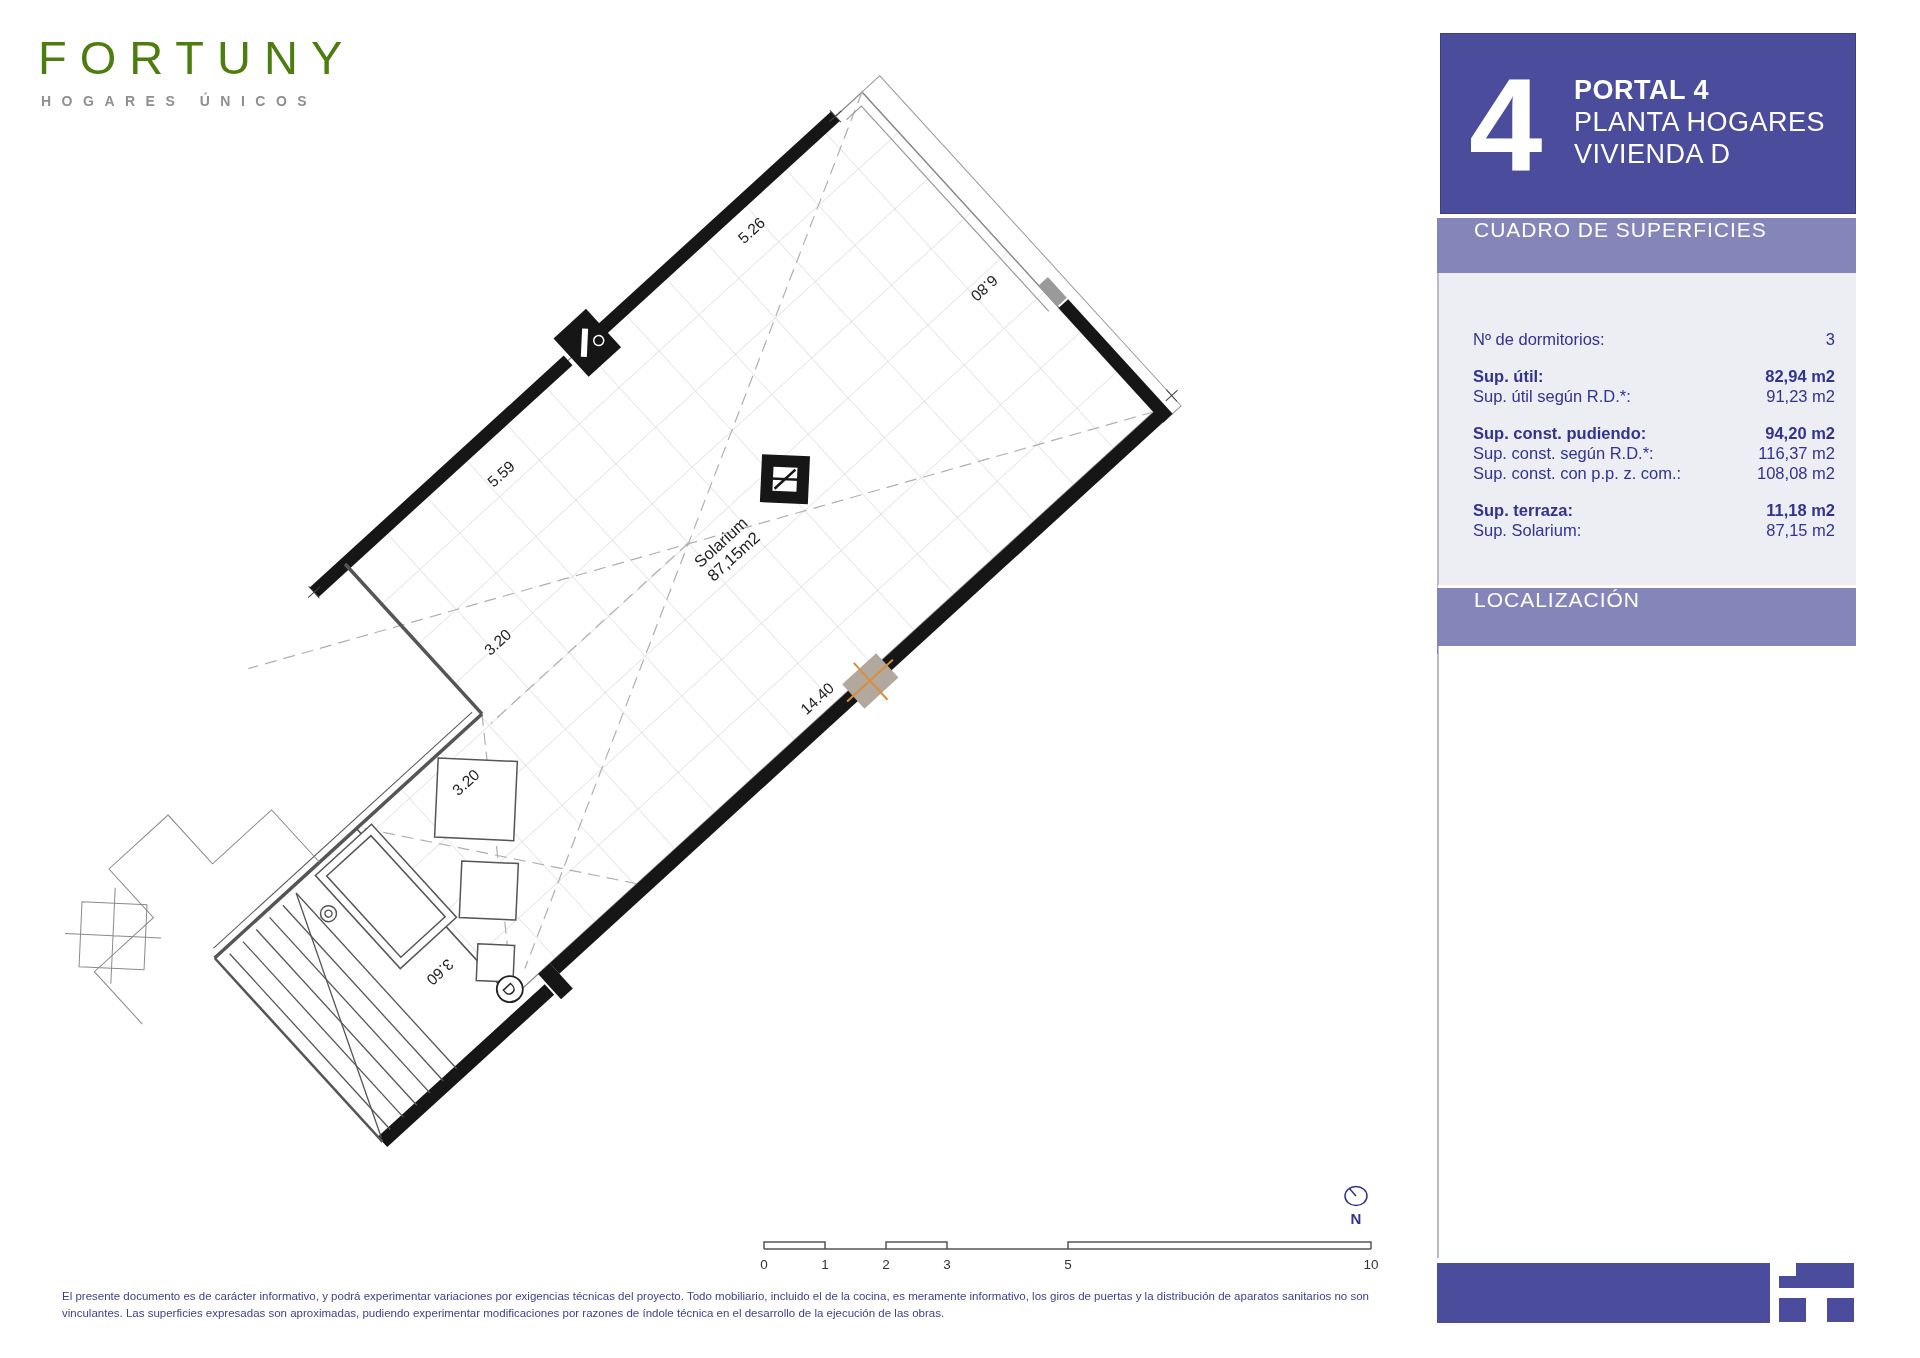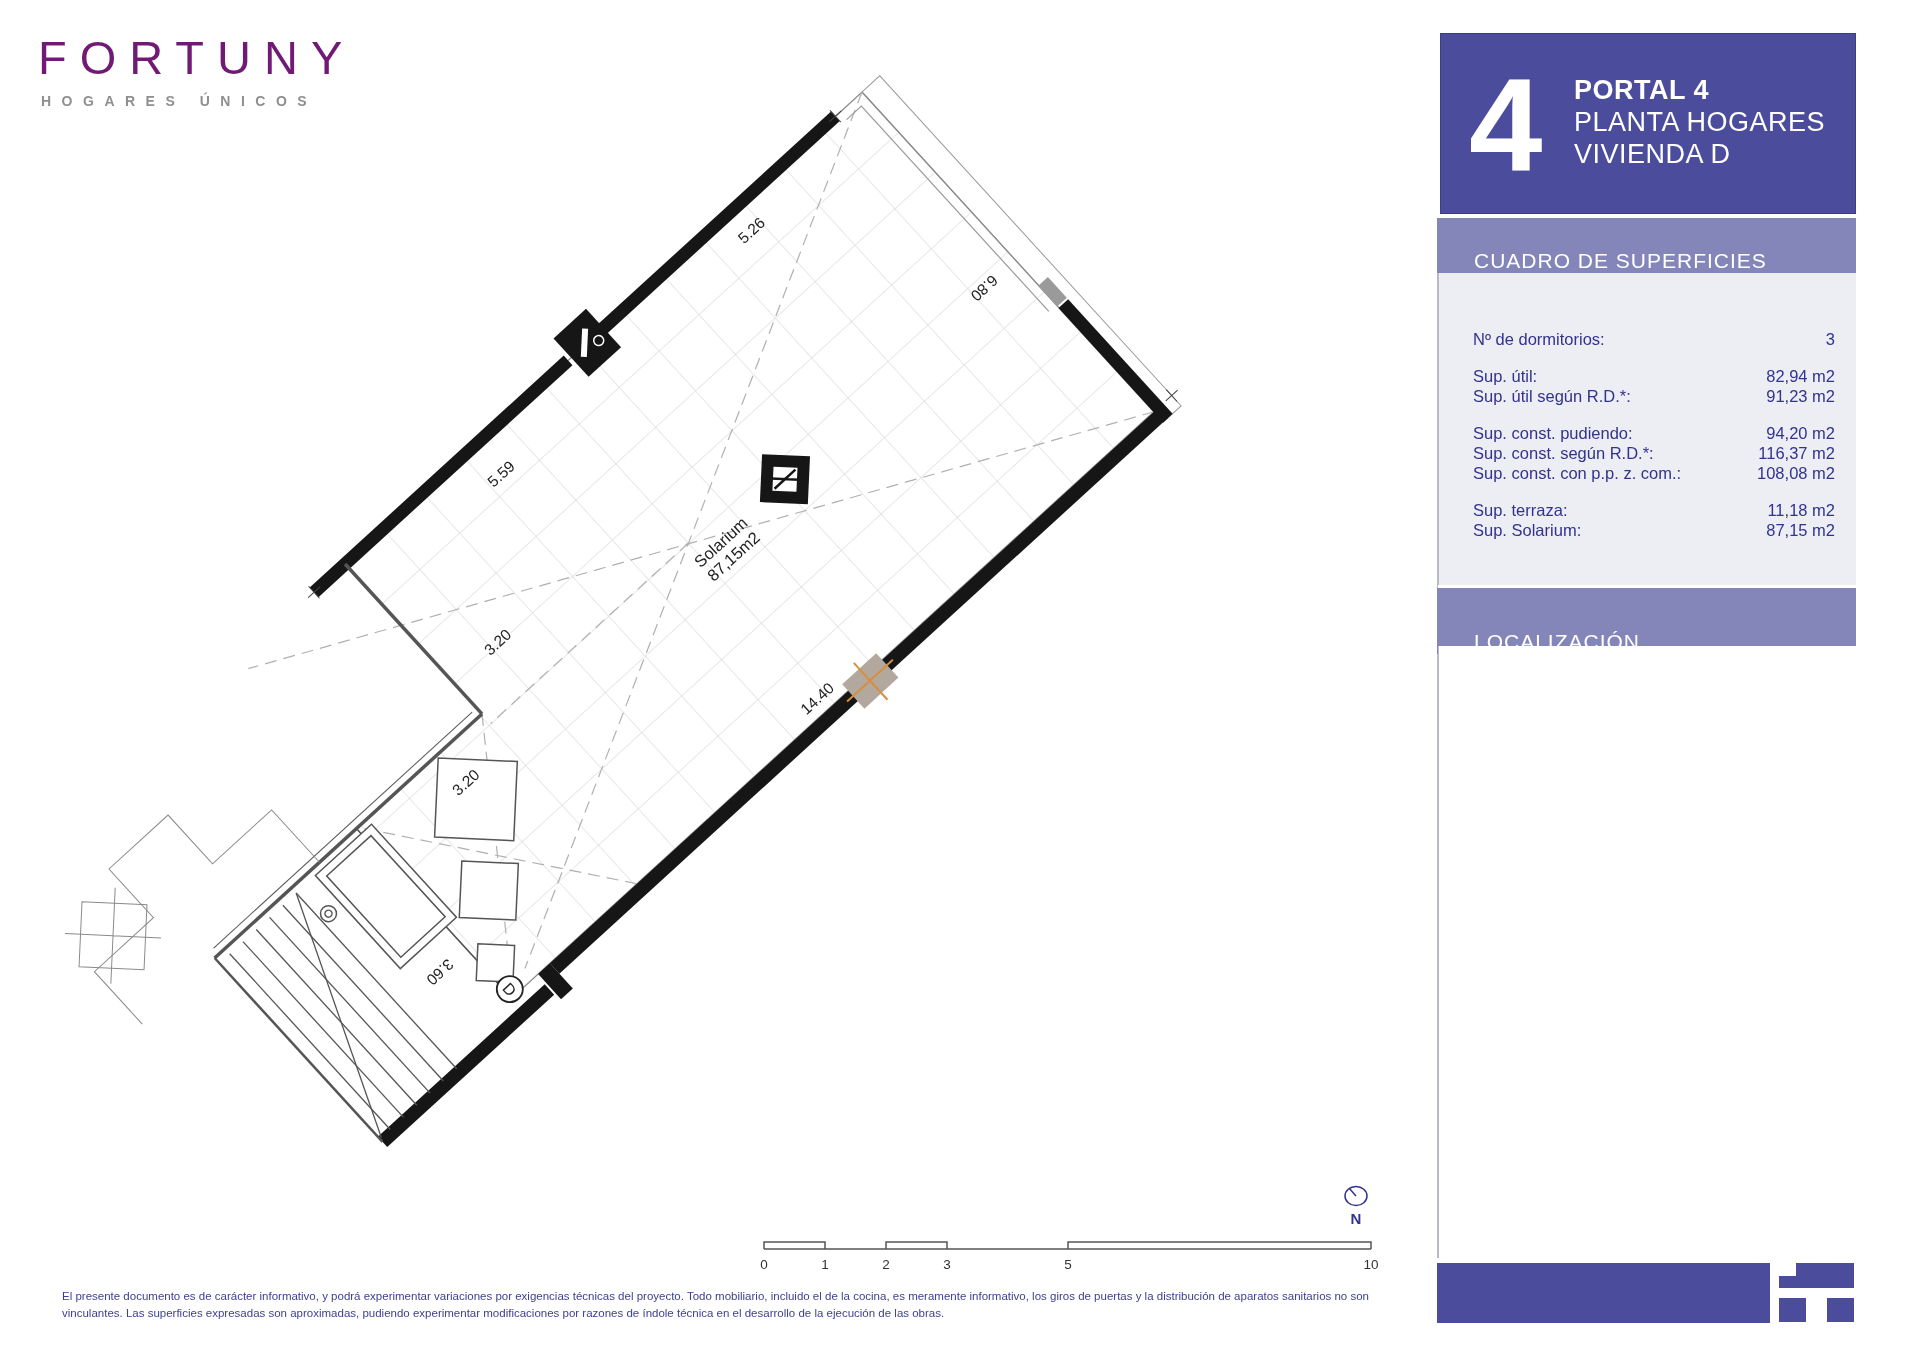--- a/index.html
+++ b/index.html
@@ -1,39 +1,39 @@
 <!DOCTYPE html>
 <html><head>
 <meta charset="utf-8">
 <style>
   html,body{margin:0;padding:0;background:#ffffff;}
   body{width:1920px;height:1358px;overflow:hidden;font-family:"Liberation Sans", sans-serif;}
   .canvas{position:relative;width:1920px;height:1358px;background:#fff;}
 
   
   .brand{position:absolute;left:38px;top:30px;}
-  .brand-name{font-size:47px;color:#701a75;letter-spacing:13px;font-weight:400;}
+  .brand-name{font-size:47px;color:#4d7c0f;letter-spacing:13px;font-weight:400;}
   .brand-tagline{font-size:14px;color:#8f8f8f;letter-spacing:10.5px;margin-top:8px;margin-left:3px;font-weight:bold;}
 
   
   .side-border{position:absolute;left:1437px;top:218px;width:1px;height:1040px;background:#b9b9c9;}
   .hdr-box{position:absolute;left:1440px;top:33px;width:416px;height:181px;background:#4b4d9c;border:1px solid #3c3e82;box-sizing:border-box;}
   .hdr-num{position:absolute;left:28px;top:28px;font-size:132px;line-height:125px;font-weight:bold;color:#ffffff;}
   .hdr-text{position:absolute;left:133px;top:40px;color:#ffffff;}
   .hdr-line1{font-size:27px;font-weight:bold;letter-spacing:0.5px;line-height:32px;}
   .hdr-line2,.hdr-line3{font-size:27px;letter-spacing:0.5px;line-height:32px;}
 
-  .band{position:absolute;left:1437px;width:419px;background:#8486ba;color:#ffffff;font-size:21px;letter-spacing:1px;display:flex;align-items:flex-end;padding-left:37px;box-sizing:border-box;}
+  .band{position:absolute;left:1437px;width:419px;background:#8486ba;color:#ffffff;font-size:21px;letter-spacing:1px;display:flex;align-items:flex-start;padding-left:37px;box-sizing:border-box;}
   .band-surfaces{top:218px;height:55px;}
   .band-localization{top:588px;height:66px;}
 
   .surf-body{position:absolute;left:1438px;top:273px;width:418px;height:312px;background:#ededf4;border-left:1px solid #b9b9c9;box-sizing:border-box;padding:56px 21px 0 34px;}
   .surf-row{display:flex;justify-content:space-between;color:#31338f;font-size:16.5px;line-height:20px;}
   .surf-row .v{text-align:right;}
-  .sep{margin-top:17px;}
+  .sep{margin-top:17px;font-weight:bold;}
 
   .loc-body{position:absolute;left:1438px;top:646px;width:418px;height:612px;background:#ffffff;border-left:1px solid #b9b9c9;box-sizing:border-box;}
 
   
   .foot-band{position:absolute;left:1437px;top:1263px;width:333px;height:60px;background:#4b4d9c;}
   .mark{position:absolute;background:#4b4d9c;}
   .mark-a{left:1796px;top:1263px;width:58px;height:13px;}
   .mark-b{left:1779px;top:1276px;width:75px;height:12px;}
   .mark-c{left:1779px;top:1298px;width:27px;height:24px;}
   .mark-d{left:1827px;top:1298px;width:27px;height:24px;}

